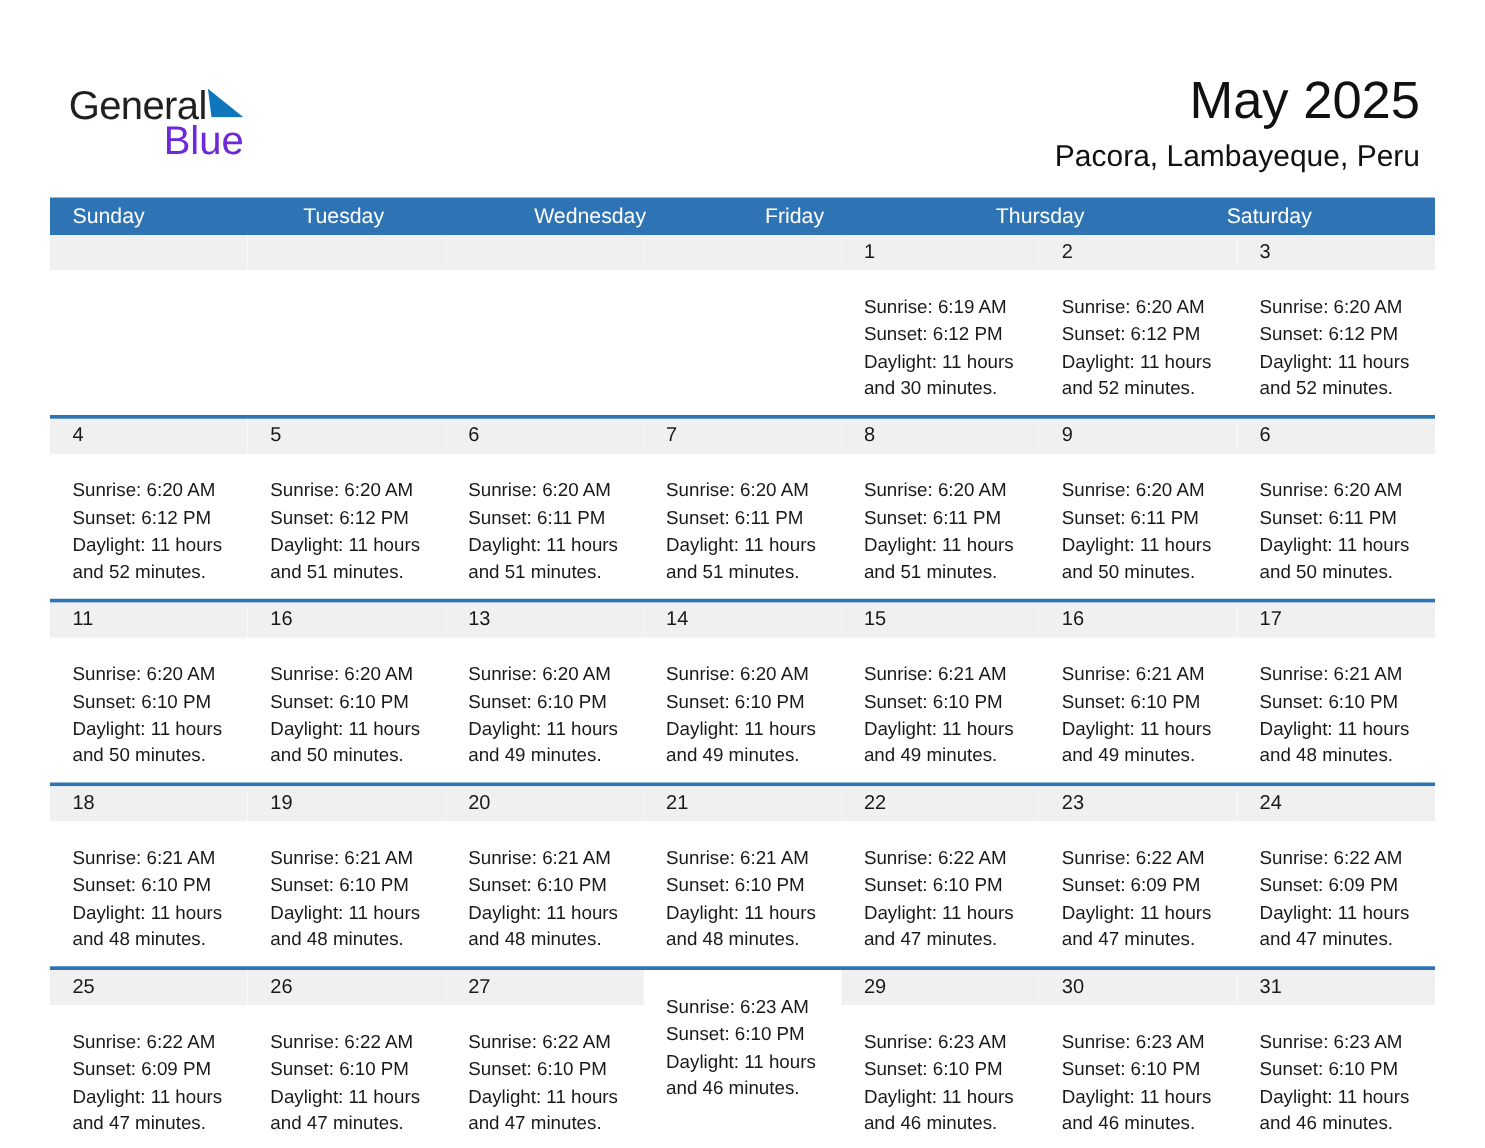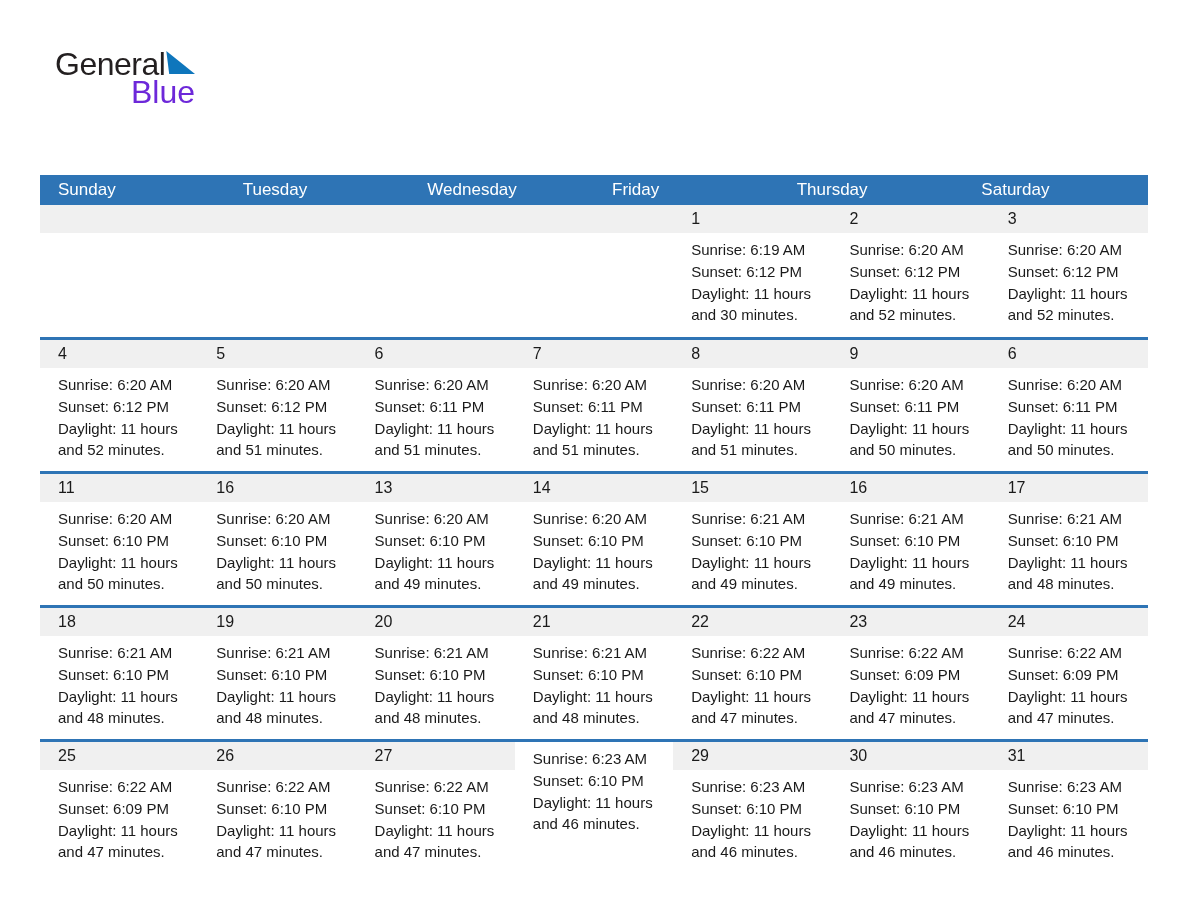--- a/index.html
+++ b/index.html
@@ -7,67 +7,71 @@
   body { font-family: "Liberation Sans", sans-serif; }
   .page {
     position: relative;
     width: 1188px;
     height: 918px;
     background: #ffffff;
     overflow: hidden;
   }
 
   
-  .logo { position: absolute; left: 55px; top: 48px; width: 140px; }
+  .logo { position: absolute; left: 55px; top: 68px; width: 140px; }
   .logo-line1 { display: flex; align-items: flex-start; }
   .logo-general { font-size: 32px; color: #231f20; letter-spacing: -0.5px; line-height: 1; }
   .logo-triangle {
     width: 34px; height: 23px; margin-top: 3px; margin-left: 1px;
     background: #0e76bc;
     clip-path: polygon(0 0, 100% 100%, 10% 100%);
   }
   .logo-blue { font-size: 32px; color: #6d28d9; line-height: 1; text-align: right; margin-top: -4px; padding-right: 0px; }
 
   
   .title-block { position: absolute; top: 57px; right: 52px; text-align: right; }
   .page-title { font-size: 42px; font-weight: 400; color: #111111; line-height: 1.1; }
   .page-subtitle { font-size: 24px; font-weight: 400; color: #111111; margin-top: 9px; }
 
   
   .calendar { position: absolute; left: 40px; top: 158px; width: 1108px; }
-  .weekday-header { display: flex; background: #2e74b5; height: 30px; margin-top: 17px; }
+  .weekday-header { display: flex; background: #2e74b5; height: 30px; }
   .weekday-cell {
     flex: 1 1 0; color: #ffffff; font-size: 17px; font-weight: 400;
     line-height: 30px; padding-left: 18px; overflow: hidden; white-space: nowrap;
   }
   .week-row { display: flex; min-height: 132px; }
   .week-row + .week-row { border-top: 3px solid #2e74b5; }
   .day-cell { flex: 1 1 0; overflow: hidden; }
   .day-num {
     height: 28px; background: #f0f0f0; font-size: 16px; color: #1a1a1a;
     line-height: 28px; padding-left: 18px;
   }
   .day-info {
-    padding: 6px 8px 10px 18px; font-size: 15px; color: #1a1a1a; line-height: 1.45;
+    padding: 19px 8px 10px 18px; font-size: 15px; color: #1a1a1a; line-height: 1.45;
   }
   .day-info div { max-width: 136px; }
 </style>
 </head>
 <body>
 
 <div class="page">
 
   <div class="logo">
     <div class="logo-line1">
       <span class="logo-general">General</span>
       <span class="logo-triangle"></span>
     </div>
     <div class="logo-blue">Blue</div>
   </div>
 
+  <div class="title-block">
+    <div class="page-title">May 2025</div>
+    <div class="page-subtitle">Pacora, Lambayeque, Peru</div>
+  </div>
 
   <div class="calendar">
     <div class="weekday-header">
       <div class="weekday-cell">Sunday</div>
       <div class="weekday-cell">Tuesday</div>
       <div class="weekday-cell">Wednesday</div>
       <div class="weekday-cell">Friday</div>
       <div class="weekday-cell">Thursday</div>
       <div class="weekday-cell">Saturday</div>
     </div>

